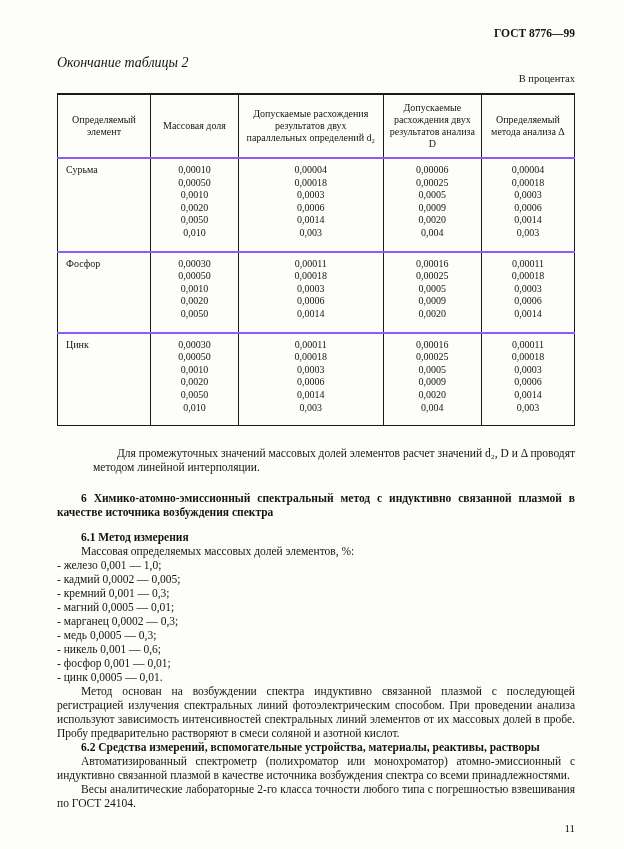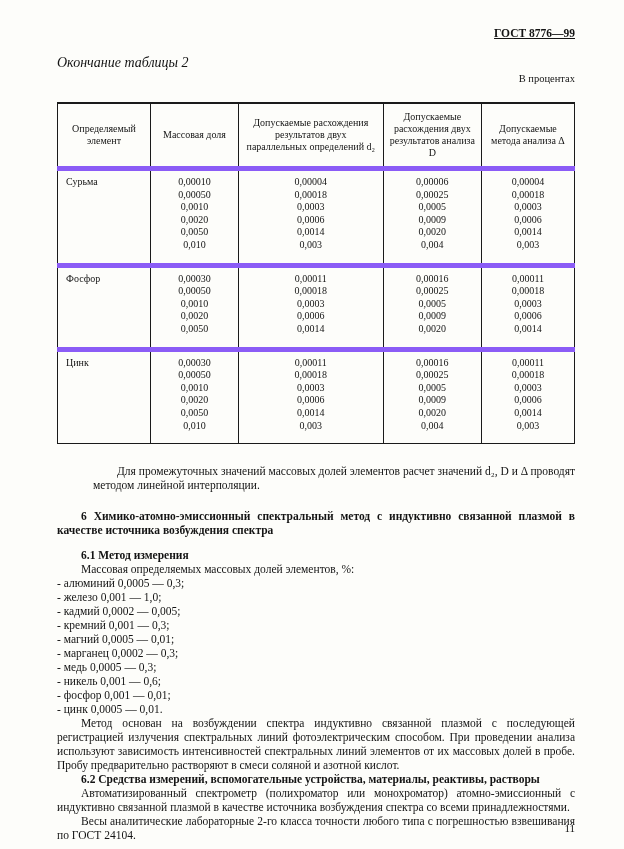--- a/index.html
+++ b/index.html
@@ -13,34 +13,33 @@
     color: #141414;
     overflow: hidden;
   }
   .content { padding: 26px 49px 0 57px; }
 
   .doc-ref {
     text-align: right;
     font-weight: bold;
     font-size: 11.5px;
     line-height: 14px;
-    text-decoration: underline;
   }
   .table-caption {
     font-style: italic;
     font-size: 14px;
     line-height: 13px;
     margin-top: 16px;
   }
   .units {
     text-align: right;
     font-size: 10.5px;
     line-height: 13px;
     margin-top: 3px;
-    margin-bottom: 17px;
+    margin-bottom: 8px;
   }
 
   table.gost-table {
     border-collapse: collapse;
     width: 100%;
     table-layout: fixed;
     font-size: 10px;
   }
   .gost-table { border: 1px solid #1a1a1a; border-top-width: 2px; }
   .gost-table th, .gost-table td {
@@ -48,21 +47,21 @@
     font-weight: normal;
   }
   .gost-table thead th {
     border-bottom: 1px solid #1a1a1a;
     text-align: center;
     vertical-align: middle;
     padding: 5px 5px;
     line-height: 12px;
     height: 52px;
   }
-  .gost-table tbody { border-top: 5px solid #8b5cf6; }
+  .gost-table tbody { border-top: 2px solid #8b5cf6; }
   .gost-table td {
     text-align: center;
     padding: 0 4px;
     line-height: 12.6px;
     vertical-align: top;
   }
   .gost-table td.el { text-align: left; padding-left: 8px; }
   .gost-table tbody tr:first-child td { padding-top: 5px; }
   .gost-table tbody tr:last-child td { padding-bottom: 11px; }
   .col-element { width: 18%; }
@@ -112,21 +111,21 @@
           <col class="col-d2">
           <col class="col-D">
           <col class="col-delta">
       </colgroup>
       <thead>
         <tr>
           <th>Определяемый элемент</th>
           <th>Массовая доля</th>
           <th>Допускаемые расхождения результатов двух параллельных определений d₂</th>
           <th>Допускаемые расхождения двух результатов анализа D</th>
-          <th>Допускаемые метода анализа Δ</th>
+          <th>Определяемый метода анализа Δ</th>
         </tr>
       </thead>
 
     <tbody>
           <tr>
             <td class="el">Сурьма</td>
             <td>0,00010</td>
             <td>0,00004</td>
             <td>0,00006</td>
             <td>0,00004</td>
@@ -252,21 +251,20 @@
 
     <p class="body-text indent para-note">Для промежуточных значений массовых долей элементов расчет значений d₂, D и Δ проводят методом линейной интерполяции.</p>
 
     <p class="body-text indent section-heading">6 Химико-атомно-эмиссионный спектральный метод с индуктивно связанной плазмой в качестве источника возбуждения спектра</p>
 
     <p class="body-text indent sub-heading" style="margin-top:11px;">6.1 Метод измерения</p>
 
     <p class="body-text indent">Массовая определяемых массовых долей элементов, %:</p>
 
     <div class="ranges">
-        <div>- алюминий 0,0005 — 0,3;</div>
         <div>- железо 0,001 — 1,0;</div>
         <div>- кадмий 0,0002 — 0,005;</div>
         <div>- кремний 0,001 — 0,3;</div>
         <div>- магний 0,0005 — 0,01;</div>
         <div>- марганец 0,0002 — 0,3;</div>
         <div>- медь 0,0005 — 0,3;</div>
         <div>- никель 0,001 — 0,6;</div>
         <div>- фосфор 0,001 — 0,01;</div>
         <div>- цинк 0,0005 — 0,01.</div>
       </div>

